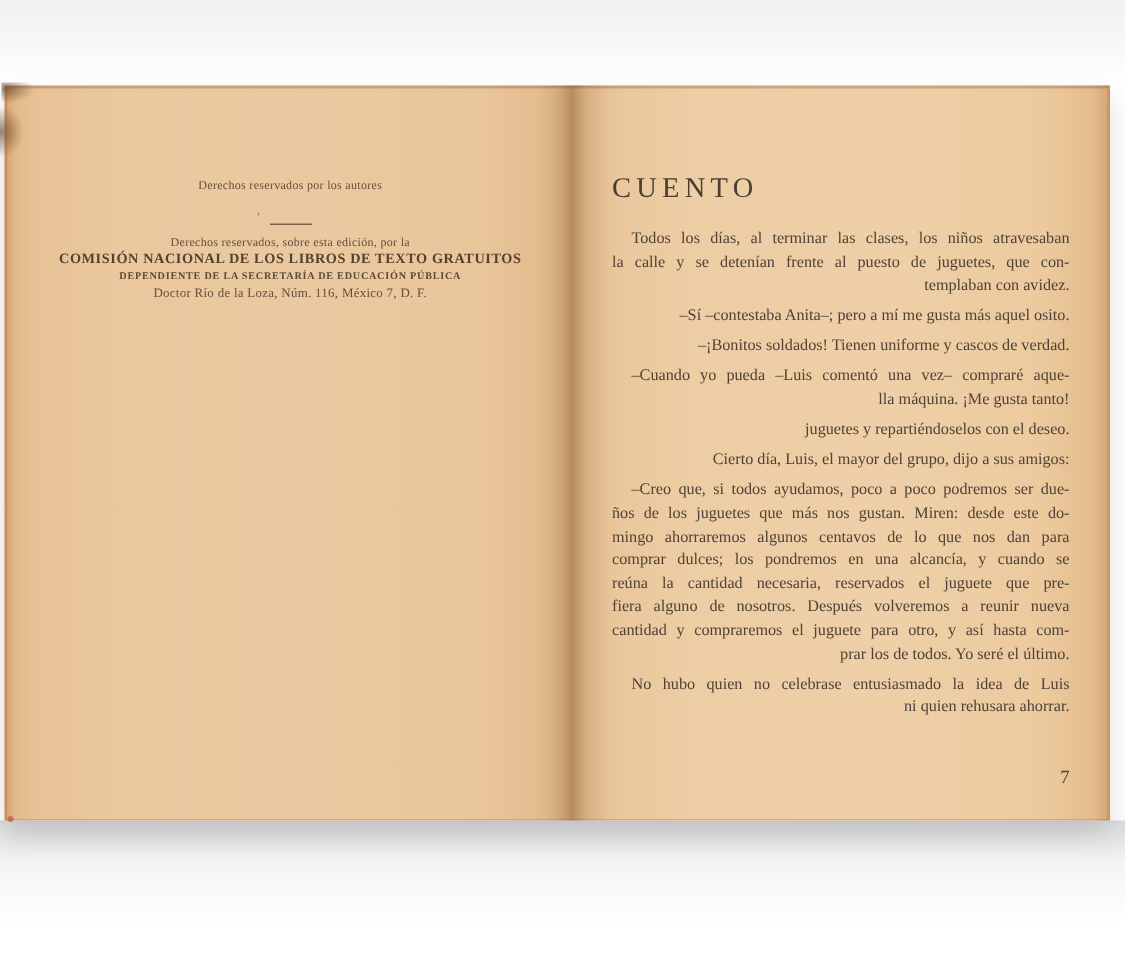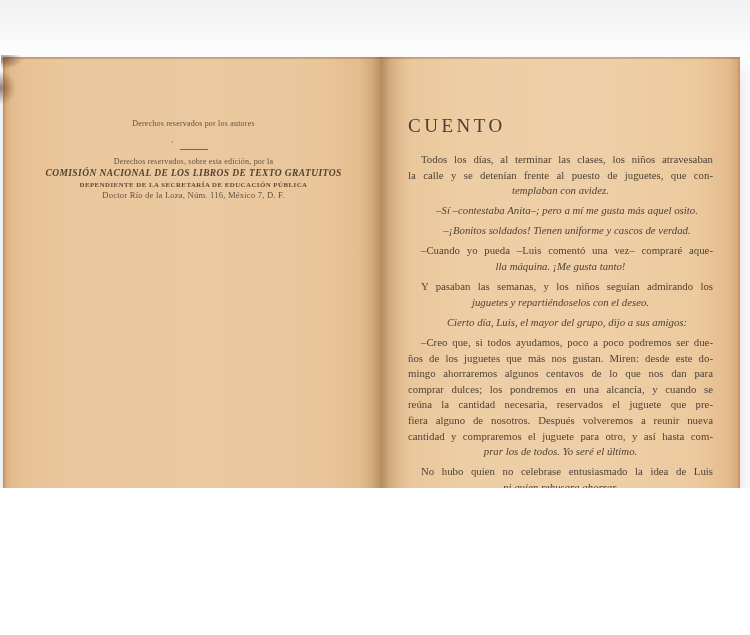--- a/index.html
+++ b/index.html
@@ -2,21 +2,21 @@
 <html><head>
 <meta charset="utf-8">
 <style>
   html,body { margin:0; padding:0; }
   body {
     width:750px; height:635px;
     font-family:"Liberation Serif", serif;
     background:#ffffff;
   }
   .stage {
-    position:relative; width:750px; height:488px; overflow:hidden;
+    position:relative; width:750px; height:635px; overflow:hidden;
     background:linear-gradient(180deg,#f1f1f3 0px,#f7f7f8 28px,#ffffff 56px,#ffffff 100%);
   }
   
   .floor-shadow {
     position:absolute; left:0; top:547px; width:750px; height:70px;
     background:linear-gradient(180deg, rgba(130,130,138,0.28) 0%, rgba(150,150,158,0.10) 40%, rgba(255,255,255,0) 100%);
   }
   .book {
     position:absolute; left:3px; top:57px; width:737px; height:490px;
     box-shadow:0 10px 18px rgba(110,110,120,0.25);
@@ -53,38 +53,38 @@
     background:#b85a42; opacity:.7; z-index:6;
   }
 
   
   .lp-line { position:absolute; left:18px; width:345px; text-align:center; color:#62503f; }
   .lp-authors   { top:62px;  font-size:8px;   letter-spacing:.2px; }
   .lp-mark      { position:absolute; top:83px; left:168px; font-size:8px; color:#6b5844; opacity:.8; }
   .lp-rule      { position:absolute; top:92px; left:50%; margin-left:2px; transform:translateX(-50%);
                   width:28px; height:0; border-top:1.5px solid rgba(95,74,52,0.8); }
   .lp-edition   { top:100px; font-size:8px;   letter-spacing:.2px; }
-  .lp-org       { top:111px; font-size:9.5px; font-weight:bold; letter-spacing:.4px; color:#54422f;font-style:italic; }
+  .lp-org       { top:111px; font-size:9.5px; font-weight:bold; letter-spacing:.4px; color:#54422f; }
   .lp-dept      { top:124px; font-size:6.8px; font-weight:bold; letter-spacing:.5px; color:#5c4a37; }
   .lp-addr      { top:133px; font-size:8.6px; letter-spacing:.2px; }
   .lp-copy      { top:158px; font-size:8.6px; }
 
   
   .rp-title {
     position:absolute; top:58px; left:28px; width:305px; 
     font-size:19px; letter-spacing:3.5px; color:#4a3e33;
   }
   .rp-body {
     position:absolute; top:95px; left:28px; width:305px;
     font-size:10.8px; line-height:15.6px; color:#4f4237;
   }
   .para { margin-bottom:4.5px; }
   .line { height:15.6px; overflow:hidden; white-space:nowrap; }
   .line.jl { white-space:normal; text-align:justify; text-align-last:justify; }
-  .line.ll { white-space:normal; text-align:center;font-style:italic; }
+  .line.ll { white-space:normal; text-align:right; }
   .line.first { text-indent:13px; }
   .rp-pagenum {
     position:absolute; top:454px; left:28px; width:305px; text-align:right;
     font-size:12.5px; color:#4f4237;
   }
 </style>
 </head>
 <body>
 
 <div class="stage">
@@ -118,21 +118,20 @@
             <div class="line ll first">–Sí –contestaba Anita–; pero a mí me gusta más aquel osito.</div>
           </div>
           <div class="para">
             <div class="line ll first">–¡Bonitos soldados! Tienen uniforme y cascos de verdad.</div>
           </div>
           <div class="para">
             <div class="line jl first">–Cuando yo pueda –Luis comentó una vez– compraré aque-</div>
             <div class="line ll">lla máquina. ¡Me gusta tanto!</div>
           </div>
           <div class="para">
-            <div class="line jl first">Y pasaban las semanas, y los niños seguían admirando los</div>
             <div class="line ll">juguetes y repartiéndoselos con el deseo.</div>
           </div>
           <div class="para">
             <div class="line ll first">Cierto día, Luis, el mayor del grupo, dijo a sus amigos:</div>
           </div>
           <div class="para">
             <div class="line jl first">–Creo que, si todos ayudamos, poco a poco podremos ser due-</div>
             <div class="line jl">ños de los juguetes que más nos gustan. Miren: desde este do-</div>
             <div class="line jl">mingo ahorraremos algunos centavos de lo que nos dan para</div>
             <div class="line jl">comprar dulces; los pondremos en una alcancía, y cuando se</div>

